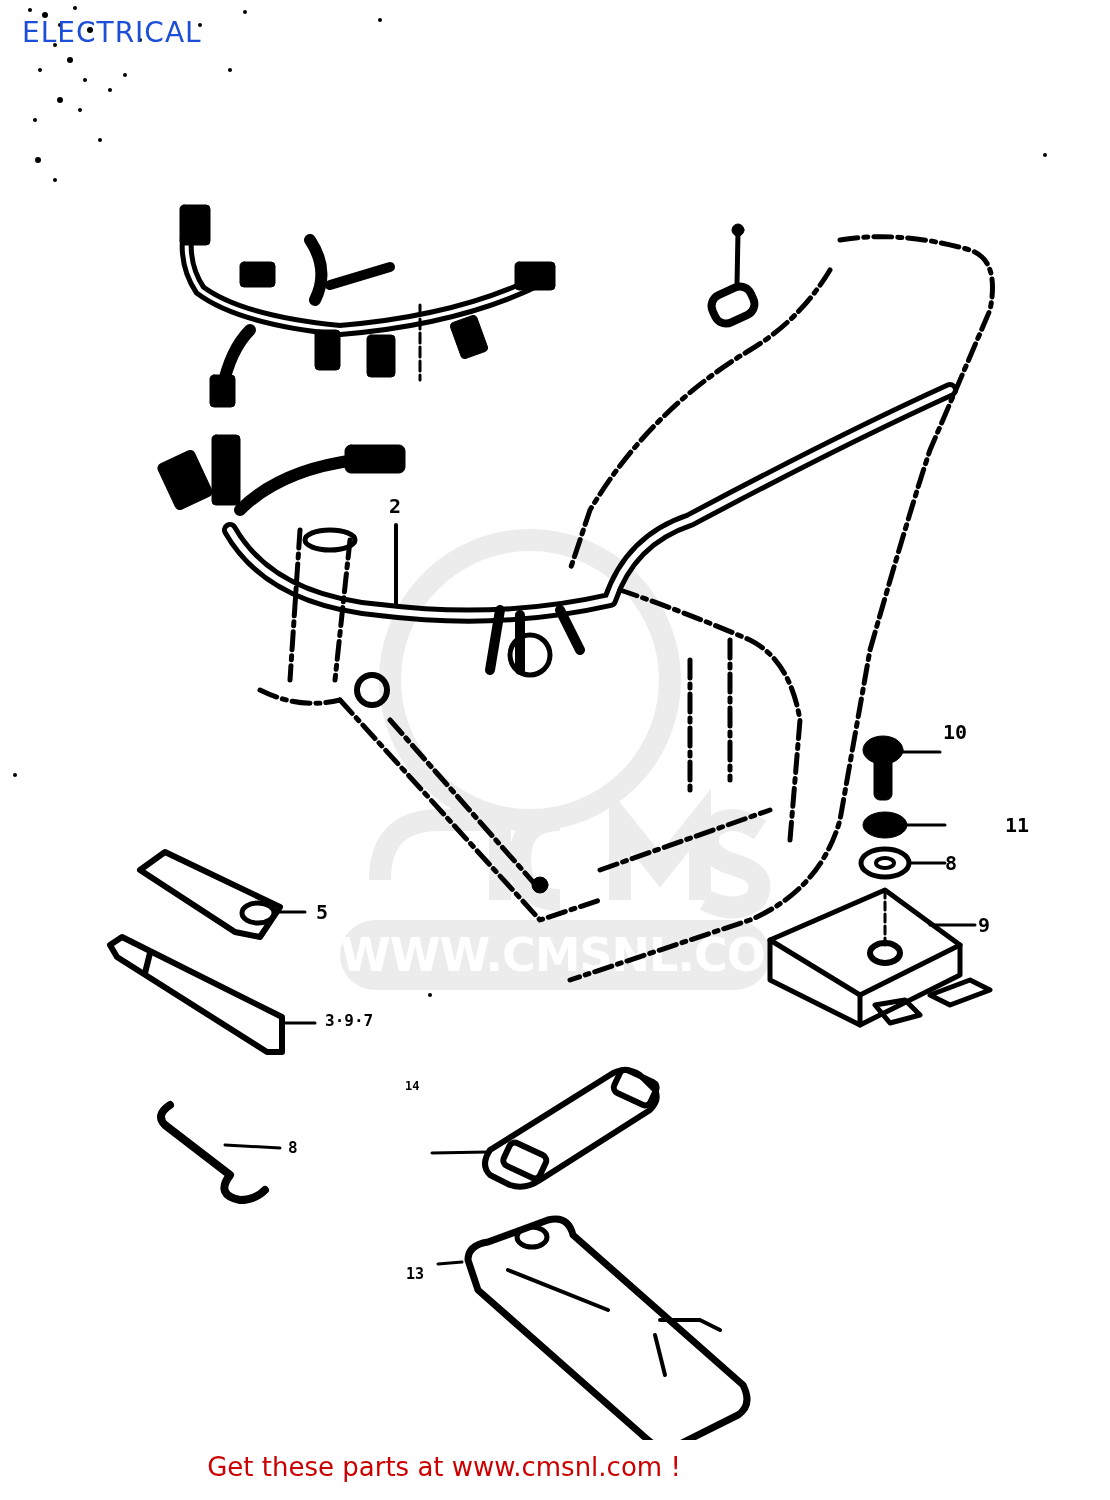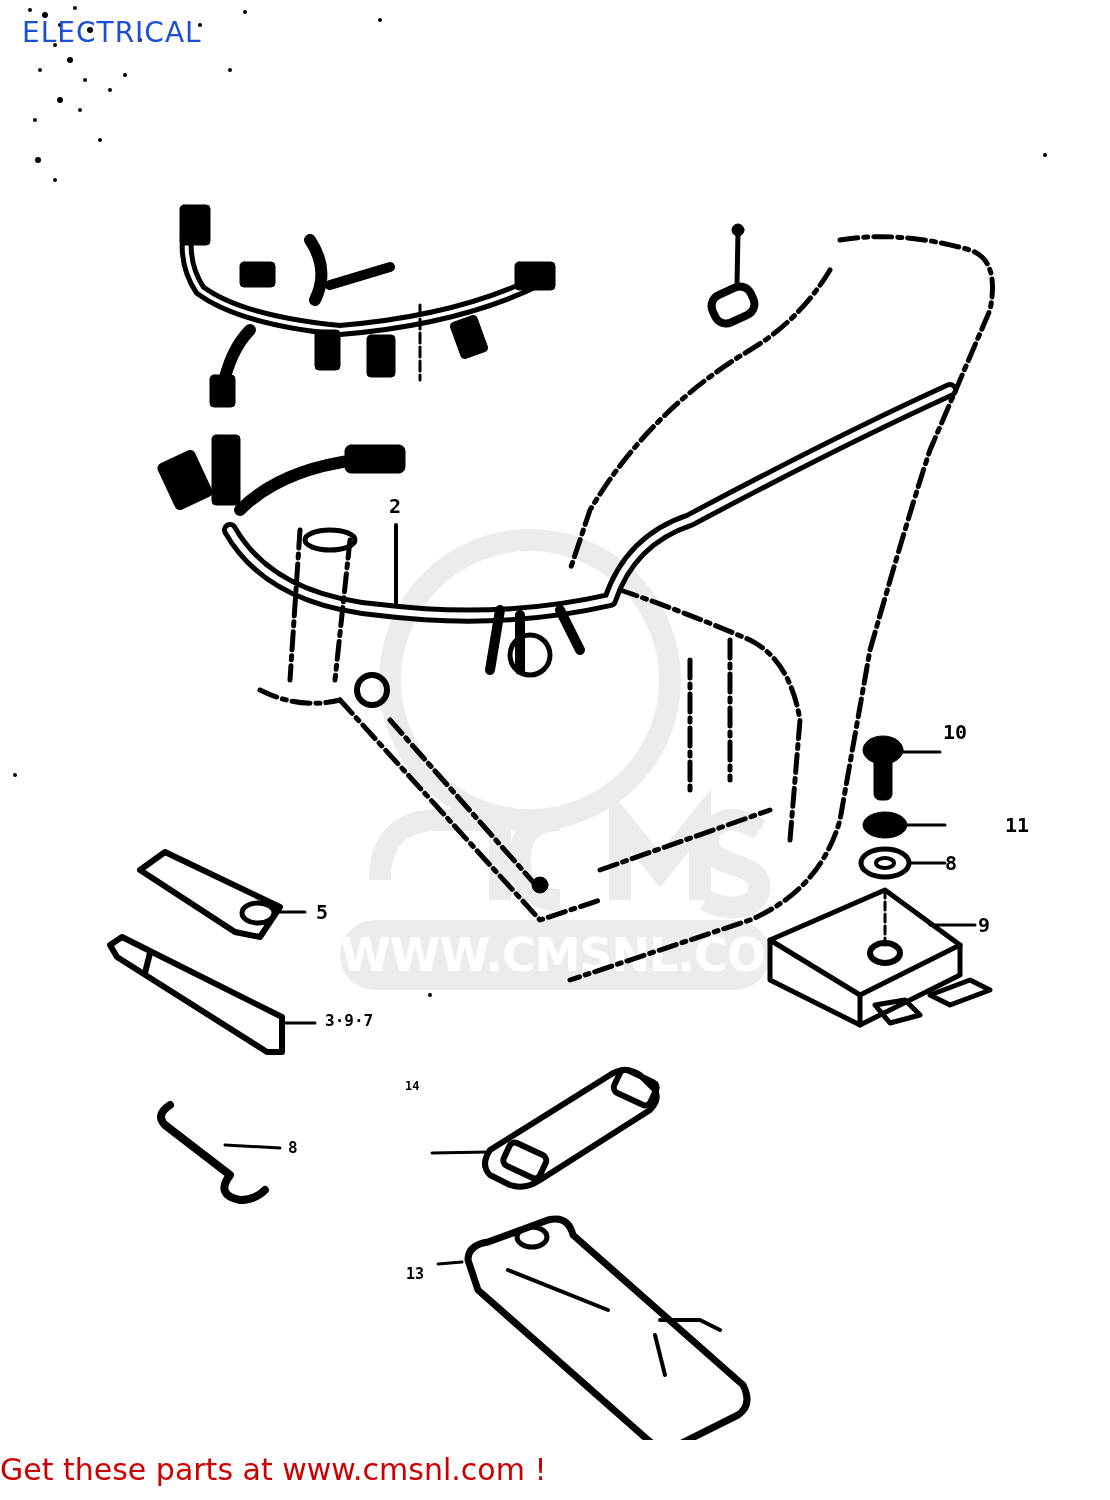--- a/index.html
+++ b/index.html
@@ -1,21 +1,21 @@
 <!DOCTYPE html>
 <html><head>
   <meta charset="utf-8">
   <style>
     html, body { margin: 0; padding: 0; background: #ffffff; }
     body { width: 1110px; height: 1500px; position: relative; overflow: hidden; font-family: "DejaVu Sans", sans-serif; }
     .title { position: absolute; left: 22px; top: 16px; font-size: 28px; color: #1d4ed8; letter-spacing: 1px; font-family: "DejaVu Sans", sans-serif; z-index: 3; }
     .diagram { position: absolute; left: 0; top: 0; width: 1110px; height: 1440px; z-index: 1; }
     .wm-text { position: absolute; left: 340px; top: 920px; width: 430px; height: 70px; border-radius: 35px; background: #ececec; color: #ffffff; font-weight: bold; font-size: 46px; line-height: 70px; text-align: center; font-family: "DejaVu Sans", sans-serif; letter-spacing: -1px; z-index: 0; }
     .label { position: absolute; font-family: "DejaVu Sans Mono", monospace; font-weight: bold; font-size: 20px; color: #000; z-index: 4; }
-    .footer { position: absolute; left: 0; width: 888px; top: 1452px; text-align: left; font-size: 30px; color: #cc0000; font-family: "DejaVu Sans", sans-serif; z-index: 3; }
+    .footer { position: absolute; left: 0; width: 888px; top: 1452px; text-align: center; font-size: 26px; color: #cc0000; font-family: "DejaVu Sans", sans-serif; z-index: 3; }
     .footer a { color: #cc0000; text-decoration: none; }
   </style>
 </head>
 <body>
 
 <div class="title">ELECTRICAL</div>
 
 <div class="wm-text">WWW.CMSNL.COM</div>
 
 <svg class="diagram" viewBox="0 0 1110 1440" xmlns="http://www.w3.org/2000/svg">

